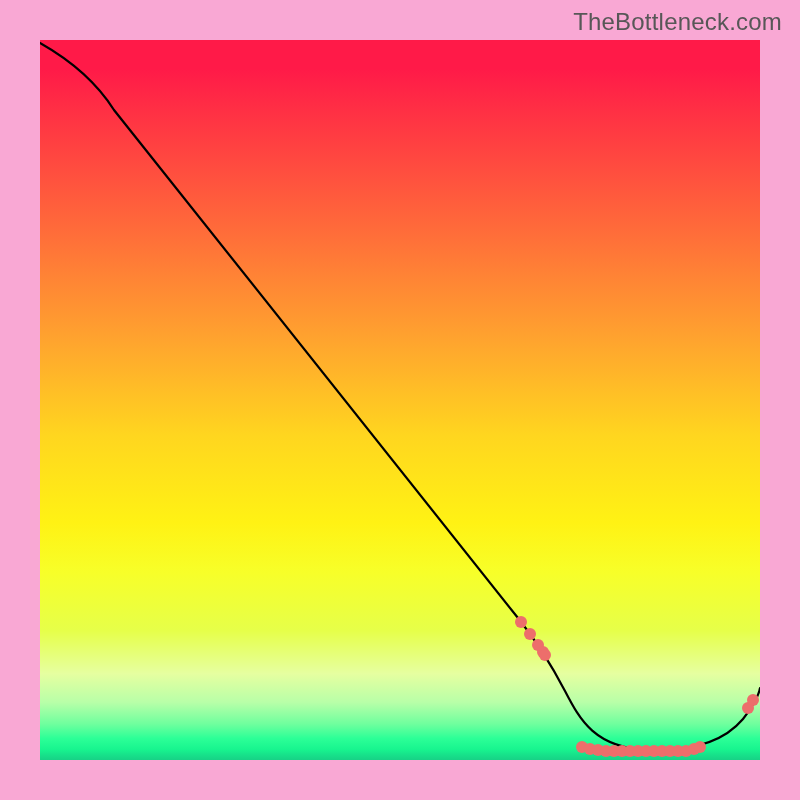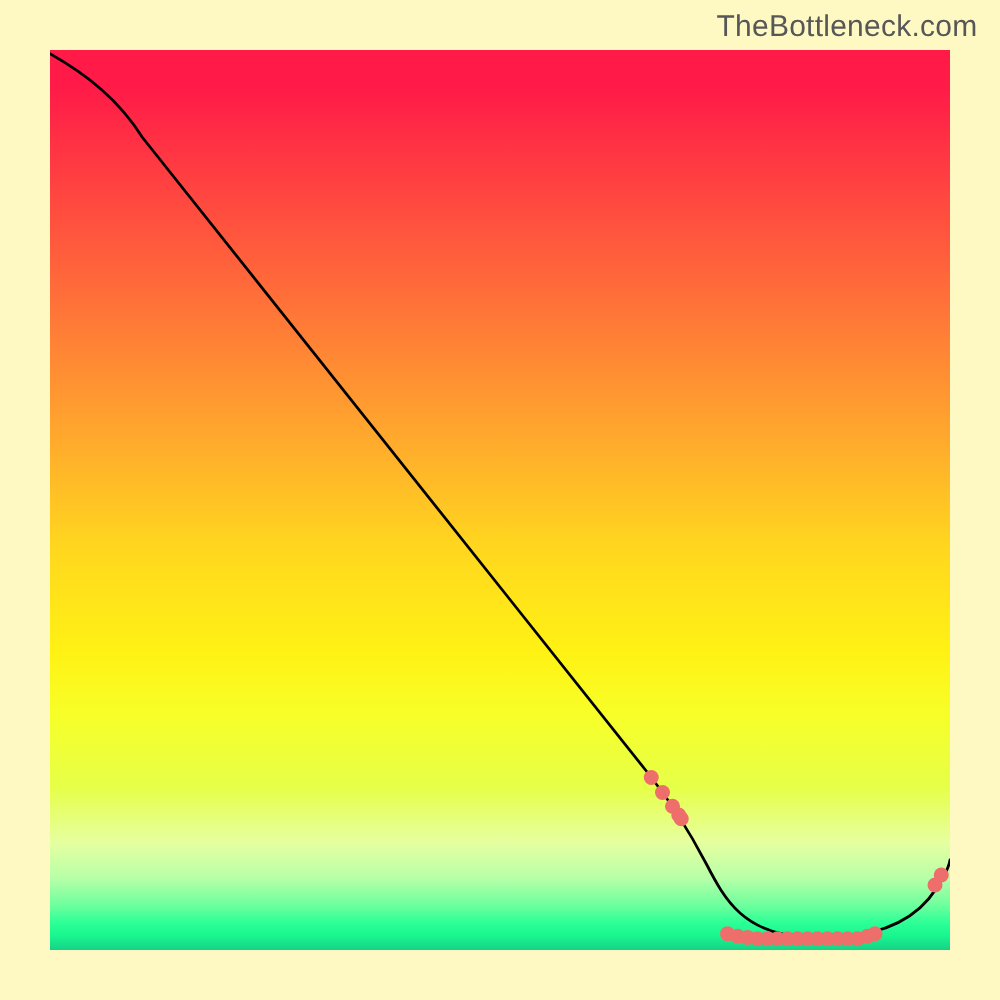--- a/index.html
+++ b/index.html
@@ -8,21 +8,21 @@
     width: 800px;
     height: 800px;
     background: #000;
     overflow: hidden;
     font-family: Arial, Helvetica, sans-serif;
   }
   .frame {
     position: relative;
     width: 800px;
     height: 800px;
-    background: #fef9c3;
+    background: #f9a8d4;
   }
   
   .plot {
     position: absolute;
     left: 40px;
     top: 40px;
     width: 720px;
     height: 720px;
     background: linear-gradient(
       to bottom,

